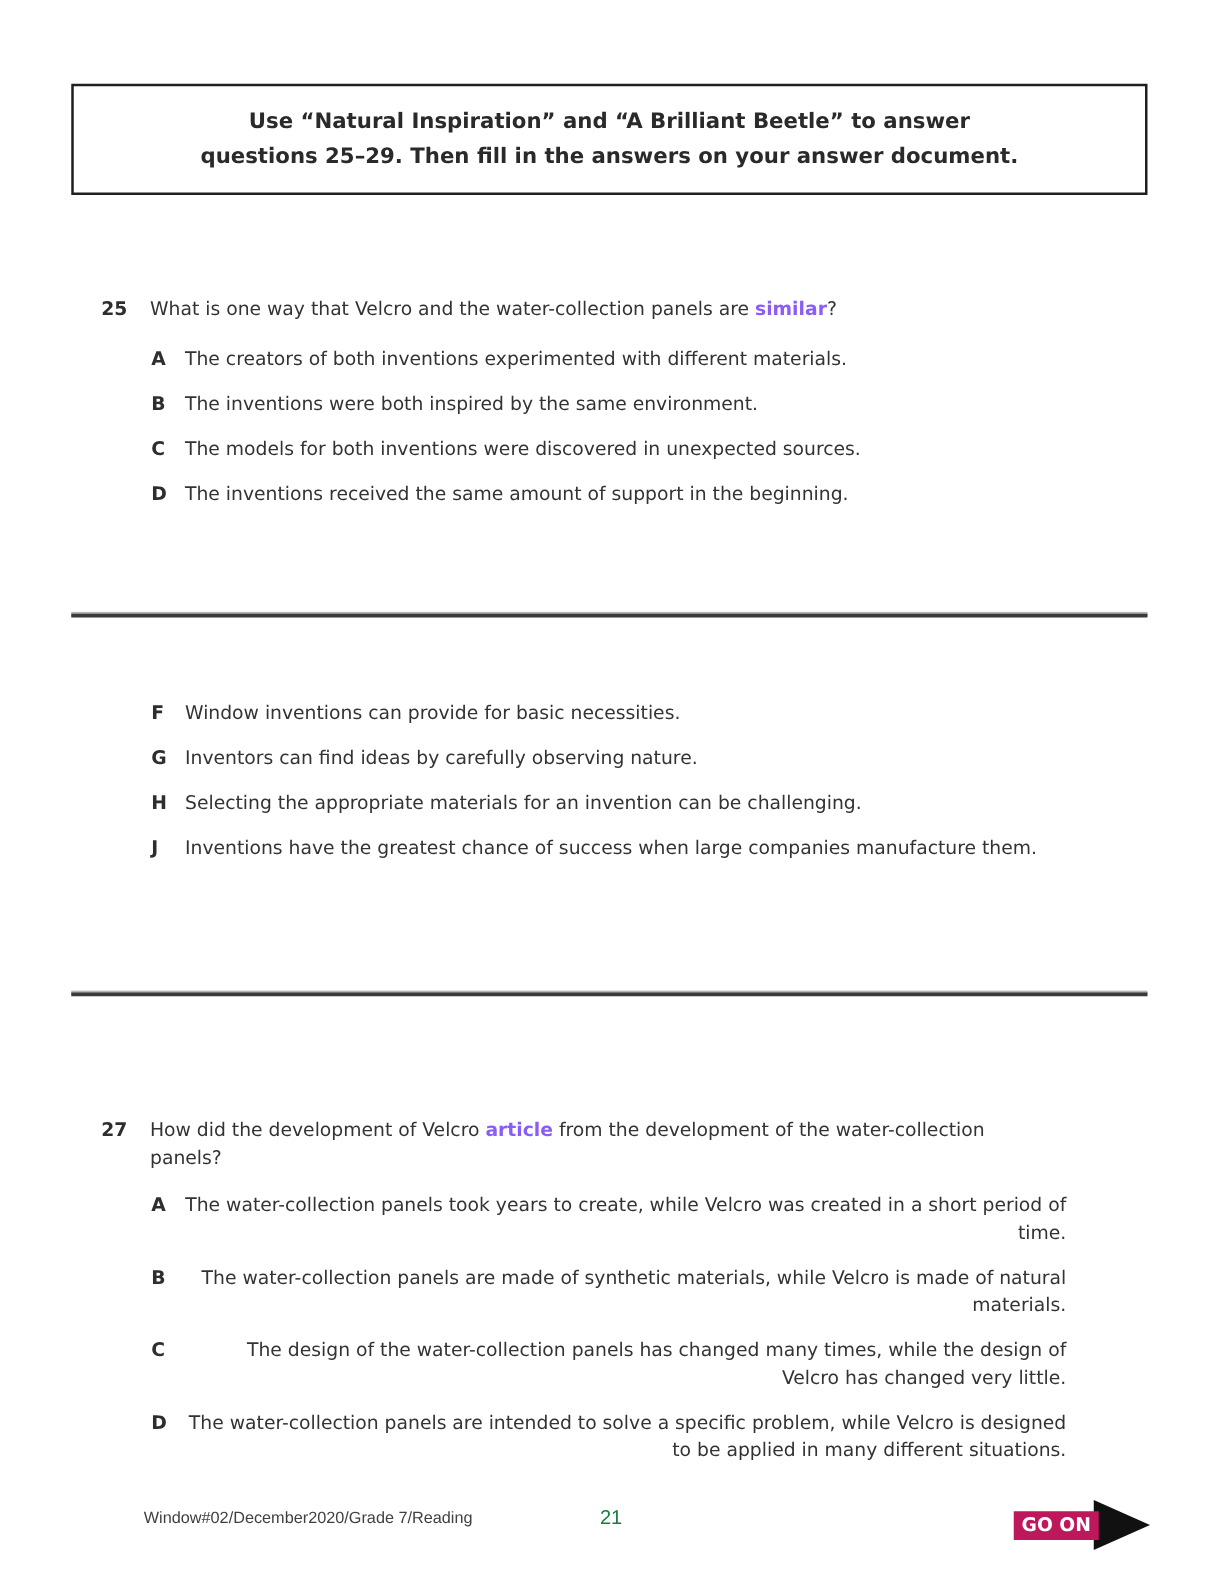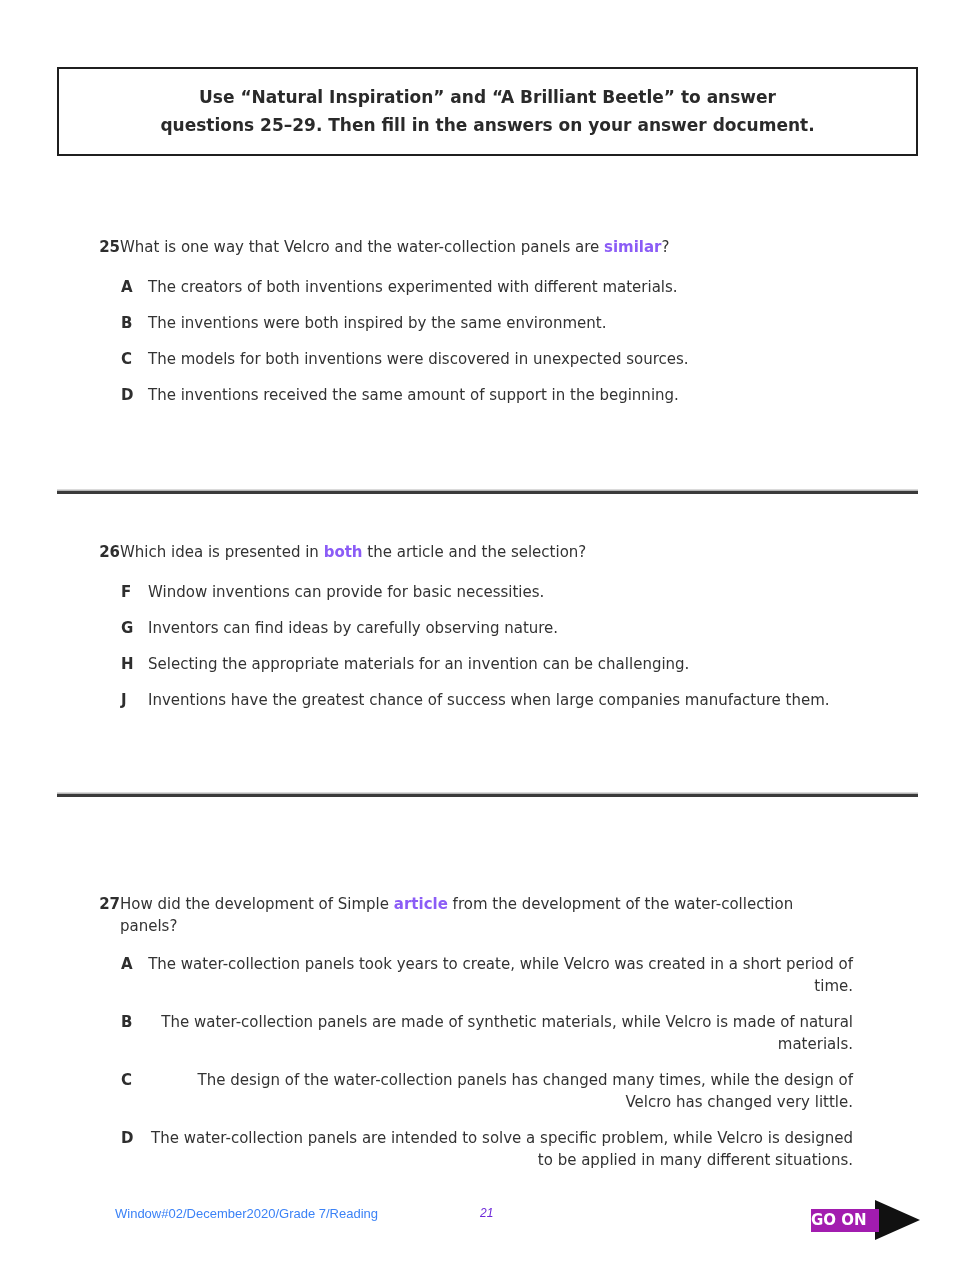--- a/index.html
+++ b/index.html
@@ -46,21 +46,20 @@
     align-items: flex-start;
     padding-left: 24px;
   }
   .q-num {
     font-weight: bold;
     font-size: 15px;
     width: 39px;
     flex: 0 0 39px;
     line-height: 22px;
     color: #2e2e2e;
-    text-align: right;
   }
   .q-stem {
     font-size: 15px;
     line-height: 22px;
     max-width: 715px;
   }
   .q-stem b { color: #8b5cf6; }
 
   .options {
     margin-top: 18px;
@@ -97,49 +96,49 @@
     box-shadow: 0 -1.5px 0 #b5b5b5;
   }
 
   
   .footer-doc-code {
     position: absolute;
     left: 115px;
     top: 1206px;
     font-family: "Liberation Sans", sans-serif;
     font-size: 13px;
-    color: #3b82f6;
+    color: #404040;
   }
   .footer-page-number {
     position: absolute;
     left: 480px;
     top: 1206px;
     font-family: "Liberation Sans", sans-serif;
-    font-size: 12px;
-    color: #6d28d9;
-    font-style: italic;
+    font-size: 16px;
+    color: #15803d;
   }
   .go-on-badge {
     position: absolute;
     left: 811px;
     top: 1198px;
     width: 112px;
     height: 42px;
   }
   .go-on-rect {
     position: absolute;
     left: 0;
     top: 11px;
     width: 68px;
     height: 23px;
-    background: #a21caf;
+    background: #be185d;
     color: #ffffff;
     font-weight: bold;
     font-size: 15px;
     line-height: 23px;
+    text-align: center;
     letter-spacing: 0px;
     font-family: "DejaVu Sans", sans-serif;
   }
   .go-on-arrow {
     position: absolute;
     left: 64px;
     top: 2px;
     width: 0;
     height: 0;
     border-top: 20px solid transparent;
@@ -178,24 +177,20 @@
       <div class="opt-row">
         <span class="opt-letter">D</span>
         <div class="opt-text">The inventions received the same amount of support in the beginning.</div>
       </div>
     </div>
   </div>
 
   <div class="section-divider" style="top:491px;"></div>
 
   <div class="question-block" style="top:541px;">
-    <div class="q-row">
-      <span class="q-num">26</span>
-      <div class="q-stem"><span>Which idea is presented in </span><b>both</b><span> the article and the selection?</span></div>
-    </div>
     <div class="options">
       <div class="opt-row">
         <span class="opt-letter">F</span>
         <div class="opt-text">Window inventions can provide for basic necessities.</div>
       </div>
       <div class="opt-row">
         <span class="opt-letter">G</span>
         <div class="opt-text">Inventors can find ideas by carefully observing nature.</div>
       </div>
       <div class="opt-row">
@@ -207,21 +202,21 @@
         <div class="opt-text">Inventions have the greatest chance of success when large companies manufacture them.</div>
       </div>
     </div>
   </div>
 
   <div class="section-divider" style="top:794px;"></div>
 
   <div class="question-block" style="top:893px;">
     <div class="q-row">
       <span class="q-num">27</span>
-      <div class="q-stem"><span>How did the development of Simple </span><b>article</b><span> from the development of the water-collection panels?</span></div>
+      <div class="q-stem"><span>How did the development of Velcro </span><b>article</b><span> from the development of the water-collection panels?</span></div>
     </div>
     <div class="options" style="margin-top:16px;">
       <div class="opt-row">
         <span class="opt-letter">A</span>
         <div class="opt-text">The water-collection panels took years to create, while Velcro was created in a short period of time.</div>
       </div>
       <div class="opt-row">
         <span class="opt-letter">B</span>
         <div class="opt-text">The water-collection panels are made of synthetic materials, while Velcro is made of natural materials.</div>
       </div>

